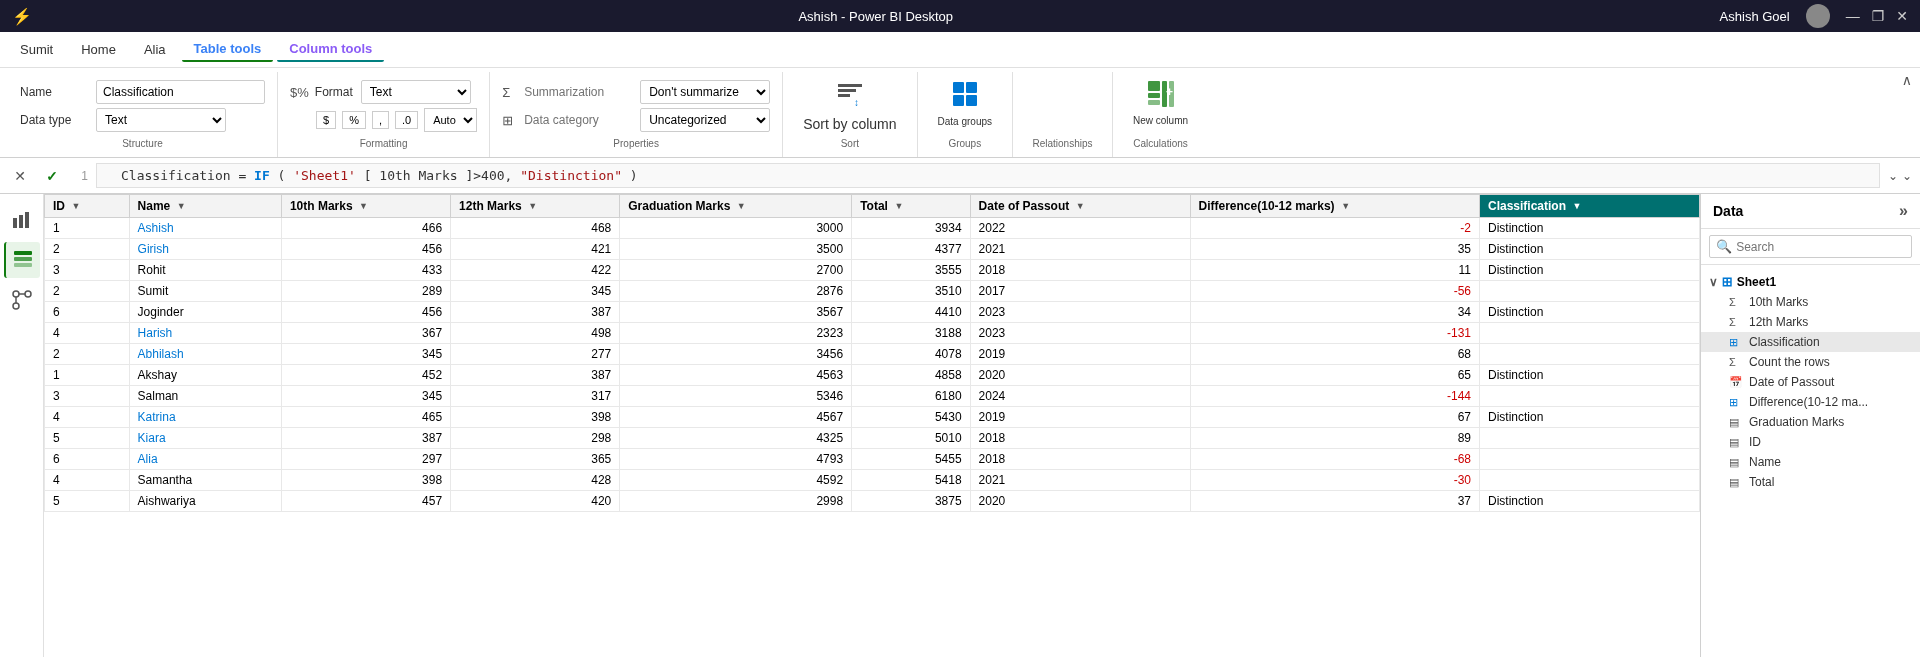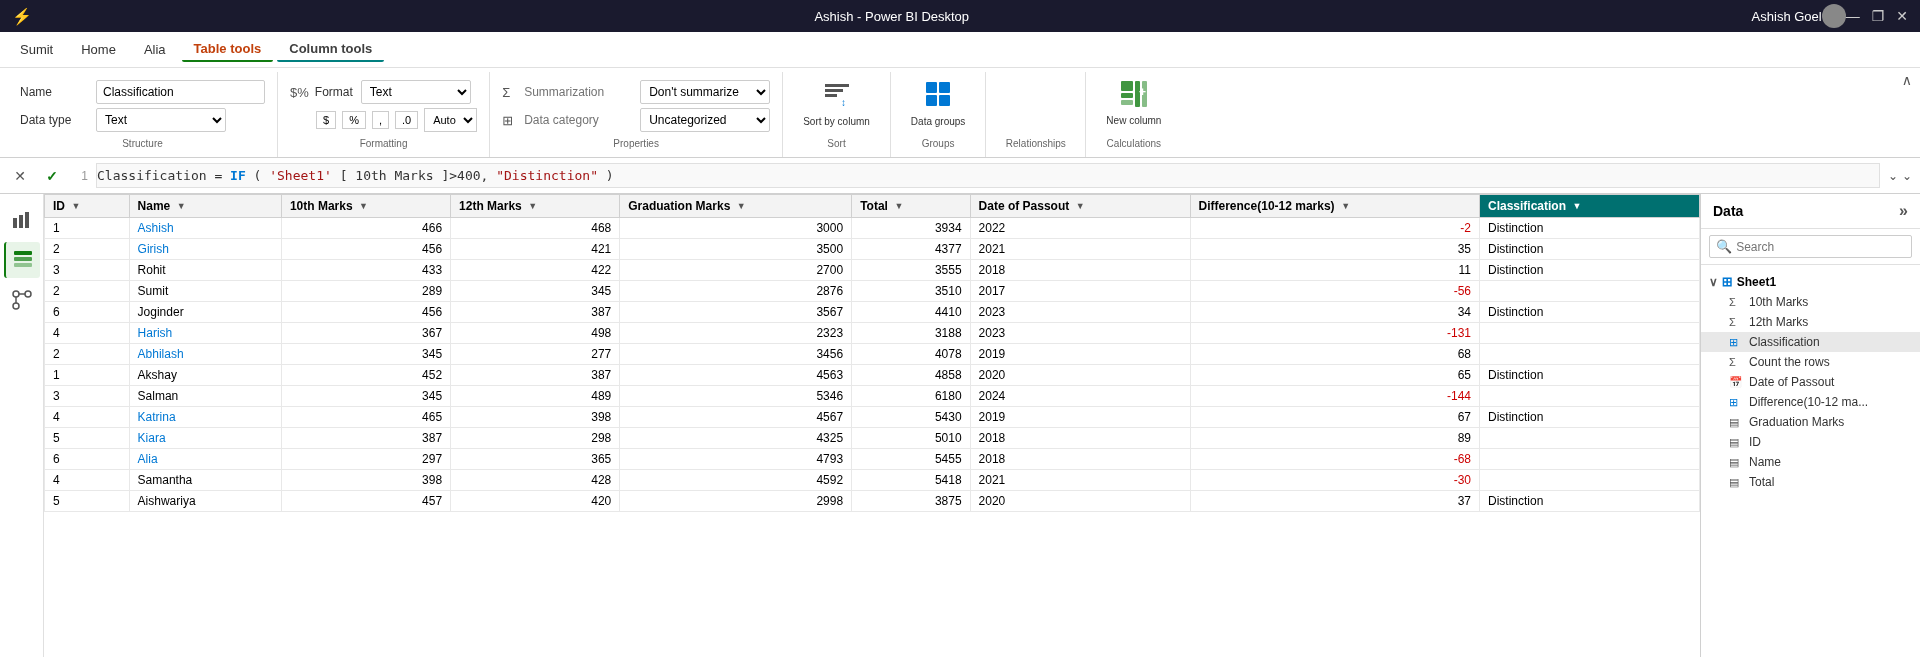--- a/index.html
+++ b/index.html
@@ -10,43 +10,43 @@
       background: #1a1a2e;
       color: #fff;
       height: 32px;
       display: flex;
       align-items: center;
       justify-content: space-between;
       padding: 0 12px;
       font-size: 13px;
     }
     .title-bar-center { flex: 1; text-align: center; }
-    .title-bar-right { display: flex; align-items: center; }
+    .title-bar-right { display: flex; align-items: center; gap: 16px; }
     .window-controls { display: flex; gap: 12px; font-size: 14px; cursor: pointer; }
     .window-controls span { color: #ccc; }
 
     
     .menu-bar {
       background: #fff;
       height: 36px;
       display: flex;
       align-items: center;
       padding: 0 8px;
       border-bottom: 1px solid #e0e0e0;
       gap: 4px;
     }
     .menu-item {
       padding: 4px 12px;
       cursor: pointer;
       color: #333;
       font-size: 13px;
       border-radius: 2px;
     }
-    .menu-item.active { color: #c2410c; border-bottom: 2px solid #107c10; font-weight: 600; }
-    .menu-item.active-teal { color: #404040; border-bottom: 2px solid #008080; font-weight: 600; }
+    .menu-item.active { color: #3b82f6; border-bottom: 2px solid #107c10; font-weight: 600; }
+    .menu-item.active-teal { color: #8b5cf6; border-bottom: 2px solid #008080; font-weight: 600; }
 
     
     .ribbon {
       background: #fff;
       border-bottom: 1px solid #d0d0d0;
       display: flex;
       align-items: stretch;
       padding: 4px 8px 0 8px;
       min-height: 90px;
       position: relative;
@@ -131,21 +131,21 @@
       justify-content: center;
       cursor: pointer;
       border-radius: 2px;
       font-size: 14px;
       color: #555;
     }
     .formula-text {
       flex: 1;
       background: #f9f9f9;
       border: 1px solid #e0e0e0;
-      padding: 4px 0;
+      padding: 4px 24px;
       font-family: 'Consolas', monospace;
       font-size: 13px;
       color: #333;
     }
     .formula-expand { margin-left: auto; display: flex; gap: 4px; }
 
     
     .main-content {
       display: flex;
       height: calc(657px - 32px - 36px - 90px - 36px);
@@ -393,21 +393,21 @@
   <div class="ribbon-section" style="align-items:center;min-width:90px;">
     <div class="ribbon-btn-large">
       <div class="icon" style="font-size:22px;">
         <svg width="28" height="28" viewBox="0 0 28 28">
           <rect x="2" y="4" width="24" height="3" fill="#555"></rect>
           <rect x="2" y="9" width="18" height="3" fill="#555"></rect>
           <rect x="2" y="14" width="12" height="3" fill="#555"></rect>
           <text x="18" y="26" font-size="10" fill="#0078d4">↕</text>
         </svg>
       </div>
-      <span style="font-size:10px;text-align:center;">Sort by column</span>
+      <span style="font-size:14px;text-align:center;">Sort by column</span>
     </div>
     <div class="ribbon-group-label">Sort</div>
   </div>
 
   <div class="ribbon-section" style="align-items:center;min-width:90px;">
     <div class="ribbon-btn-large">
       <div class="icon blue" style="font-size:22px;">
         <svg width="28" height="28" viewBox="0 0 28 28">
           <rect x="2" y="2" width="11" height="11" fill="#0078d4" rx="1"></rect>
           <rect x="15" y="2" width="11" height="11" fill="#0078d4" rx="1"></rect>
@@ -640,21 +640,21 @@
     <td class="num">4563</td>
     <td class="num">4858</td>
     <td>2020</td>
     <td class="num ">65</td>
     <td>Distinction</td>
   </tr>
           <tr>
     <td>3</td>
     <td class="">Salman</td>
     <td class="num">345</td>
-    <td class="num">489</td>
+    <td class="num">317</td>
     <td class="num">5346</td>
     <td class="num">6180</td>
     <td>2024</td>
     <td class="num neg">-144</td>
     <td></td>
   </tr>
           <tr>
     <td>4</td>
     <td class="blue-text">Katrina</td>
     <td class="num">465</td>

